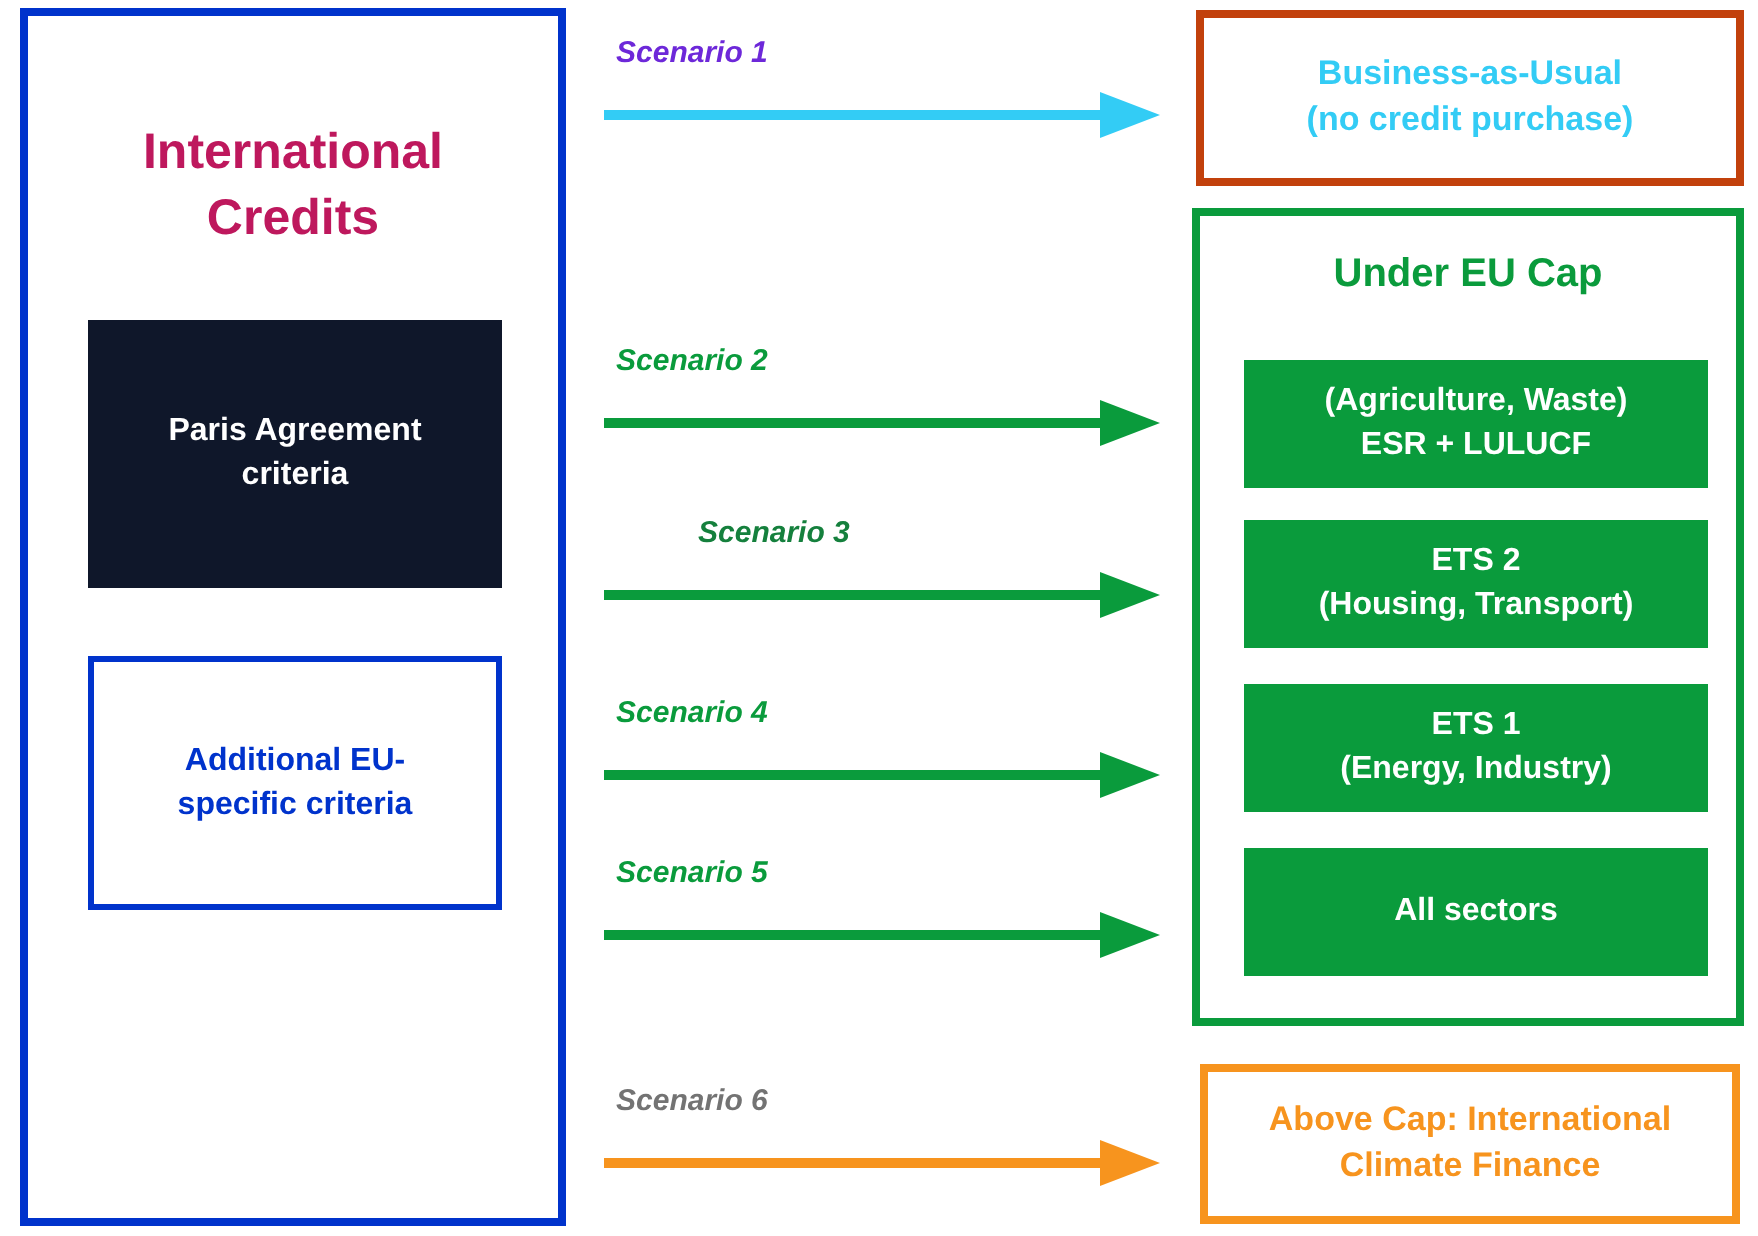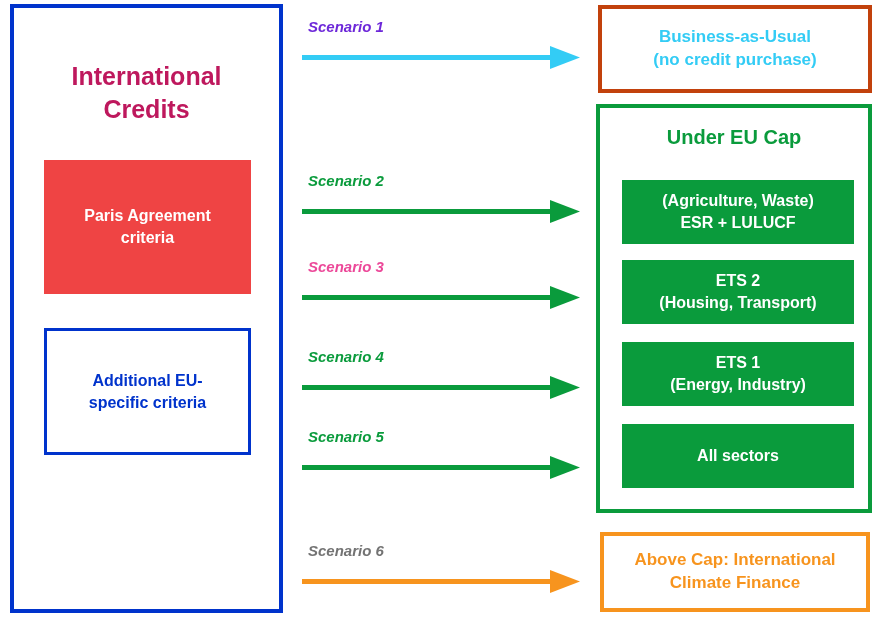--- a/index.html
+++ b/index.html
@@ -39,21 +39,21 @@
     font-size: 25px;
     font-weight: bold;
     line-height: 1.3;
   }
   .criteria-filled {
     position: absolute;
     left: 30px;
     top: 152px;
     width: 207px;
     height: 134px;
-    background: #ef4444;
+    background: #0f172a;
     display: flex;
     align-items: center;
     justify-content: center;
     text-align: center;
     color: #ffffff;
     font-size: 16px;
     font-weight: bold;
     line-height: 1.35;
     box-sizing: border-box;
     padding: 0 6px;
@@ -218,21 +218,21 @@
         </svg>
       </div>
       <div class="scenario" style="top: 172px;">
         <div class="scenario-label" style="color: rgb(10, 155, 60);">Scenario 2</div>
         <svg class="scenario-arrow" viewBox="0 0 278 28" preserveAspectRatio="none">
           <rect x="0" y="11" width="252" height="5" fill="#0a9b3c"></rect>
           <polygon points="248,2 278,13.5 248,25" fill="#0a9b3c"></polygon>
         </svg>
       </div>
       <div class="scenario" style="top: 258px;">
-        <div class="scenario-label" style="color: #ec4899;">Scenario 3</div>
+        <div class="scenario-label" style="color: #15803d; margin-left: 41px;">Scenario 3</div>
         <svg class="scenario-arrow" viewBox="0 0 278 28" preserveAspectRatio="none">
           <rect x="0" y="11" width="252" height="5" fill="#0a9b3c"></rect>
           <polygon points="248,2 278,13.5 248,25" fill="#0a9b3c"></polygon>
         </svg>
       </div>
       <div class="scenario" style="top: 348px;">
         <div class="scenario-label" style="color: rgb(10, 155, 60);">Scenario 4</div>
         <svg class="scenario-arrow" viewBox="0 0 278 28" preserveAspectRatio="none">
           <rect x="0" y="11" width="252" height="5" fill="#0a9b3c"></rect>
           <polygon points="248,2 278,13.5 248,25" fill="#0a9b3c"></polygon>

